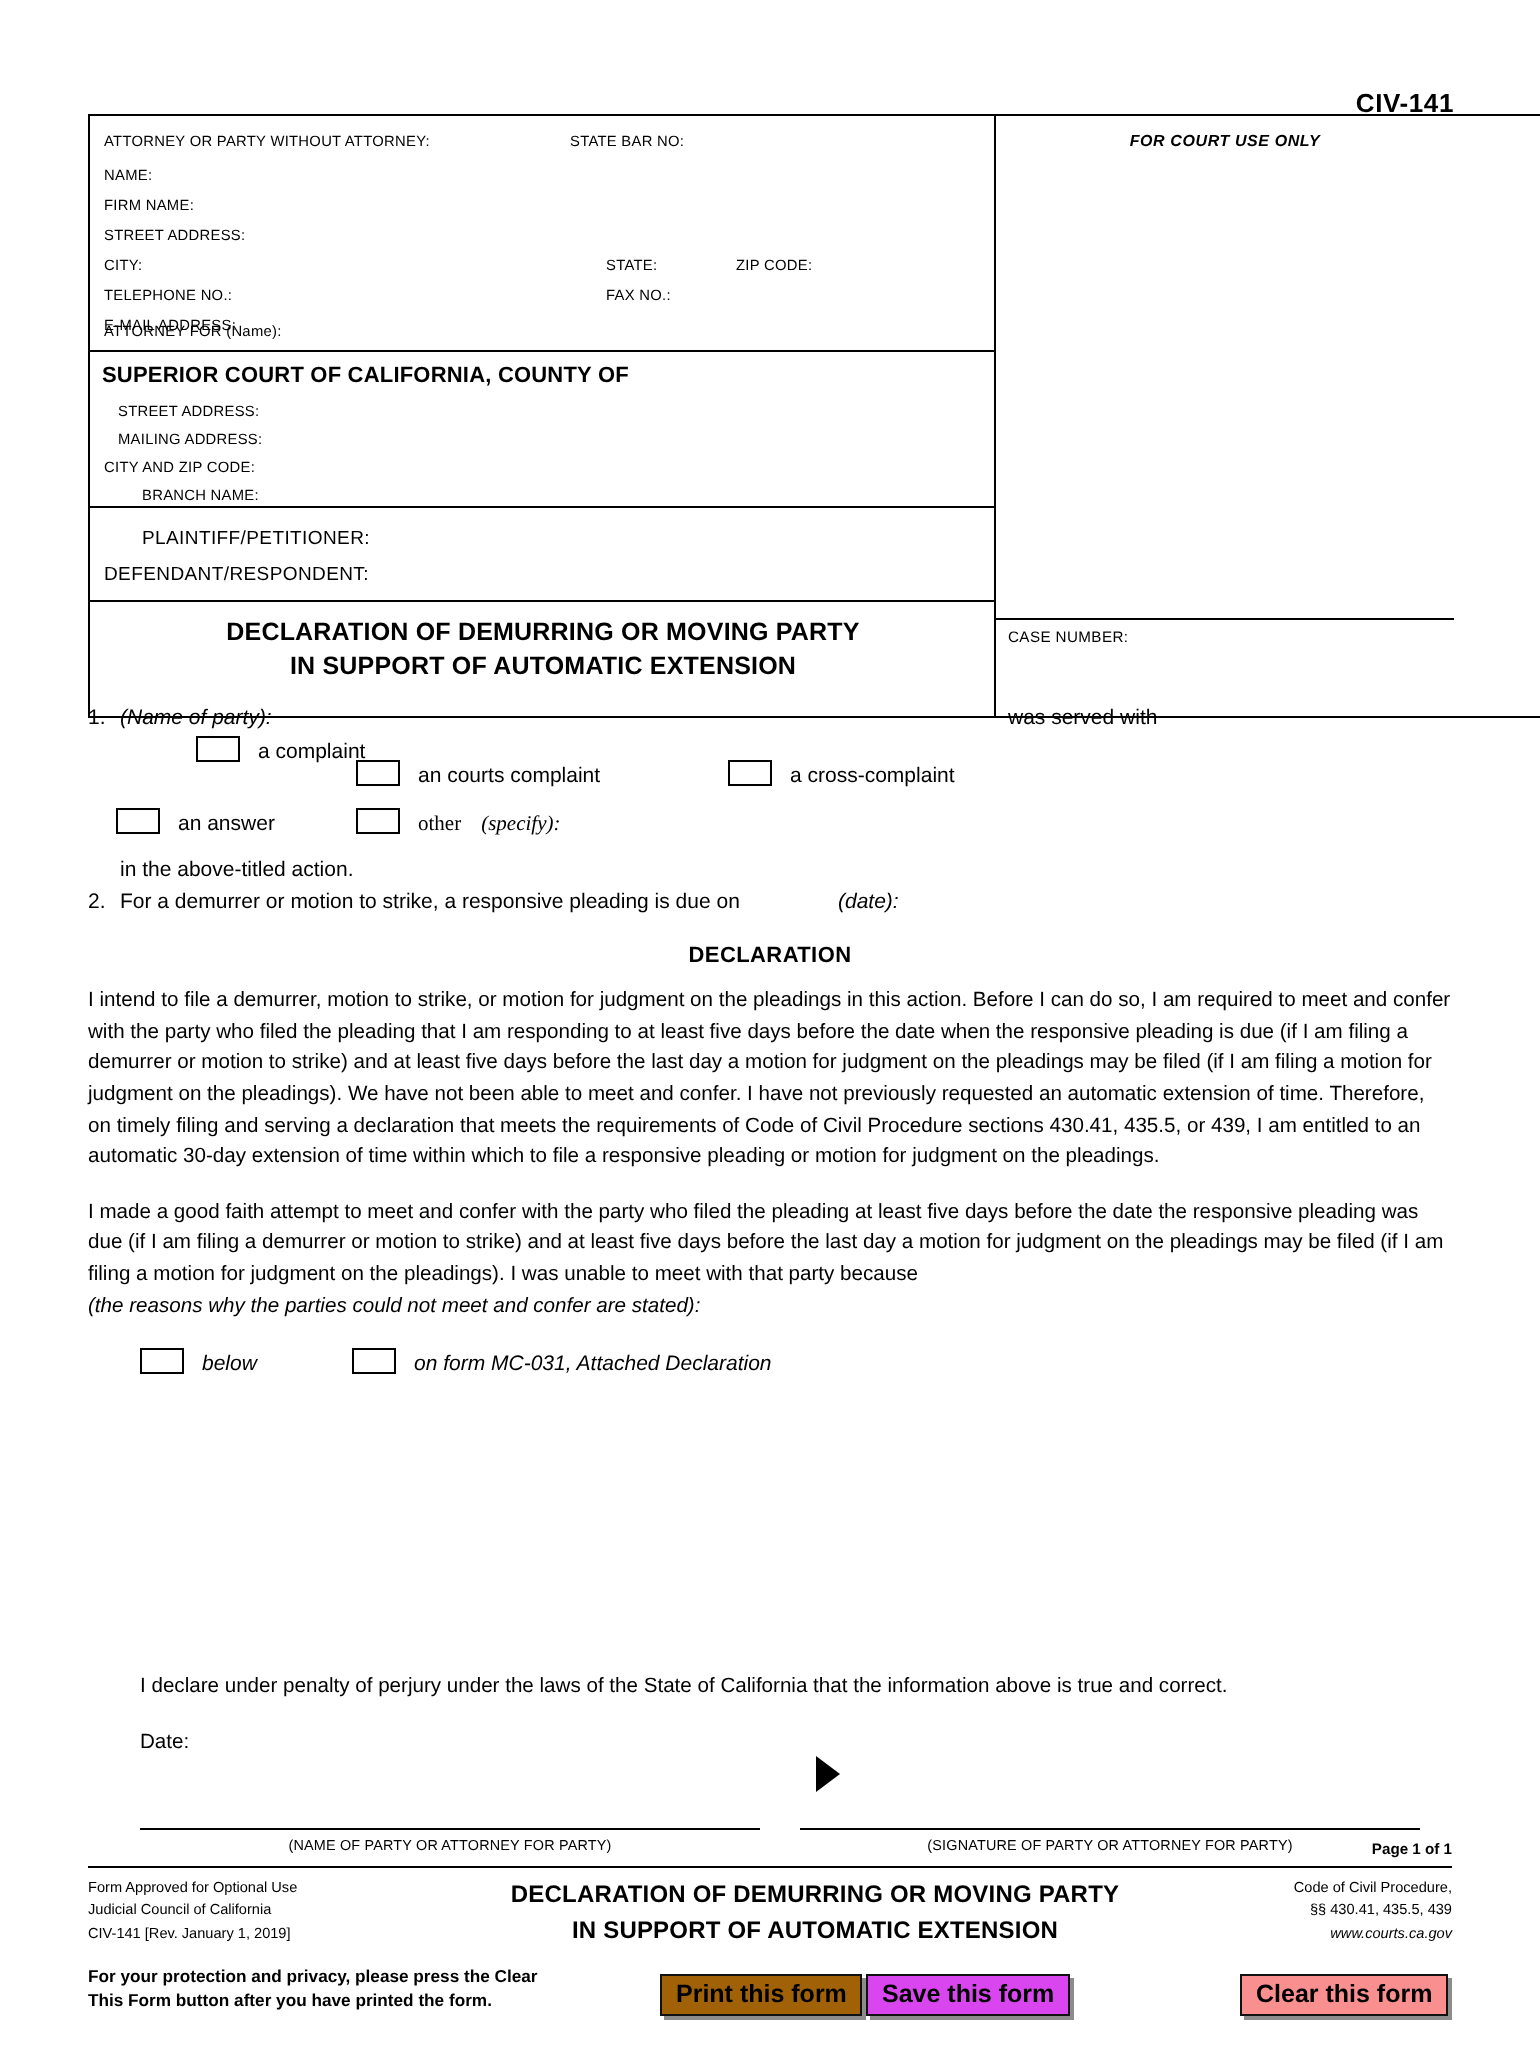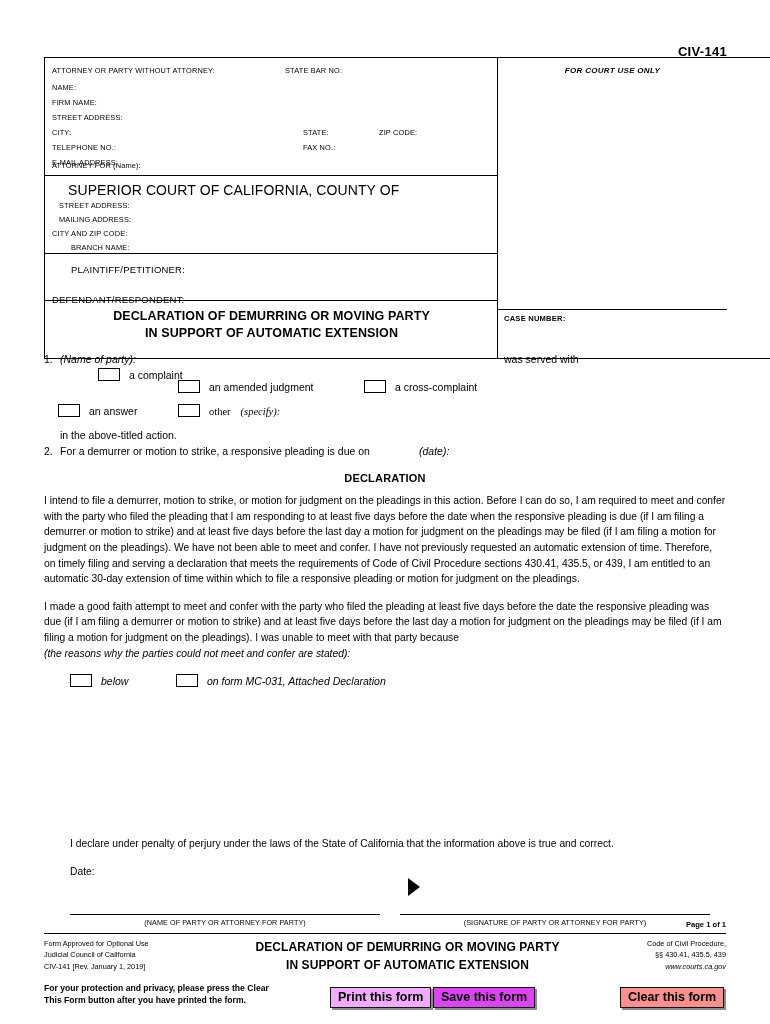--- a/index.html
+++ b/index.html
@@ -41,34 +41,34 @@
   .cap-block.b-title { height: 48px; display: flex; flex-direction: column;
       align-items: center; justify-content: center; }
 
   .lbl {
     font-size: 7.4px; letter-spacing: .15px; line-height: 1;
     white-space: nowrap;
   }
   .row { position: absolute; }
 
   .court-title {
-    font-size: 14px; font-weight: normal; letter-spacing: .1px;
-    position: absolute; left: 23px; top: 6px;
+    font-size: 11px; font-weight: bold; letter-spacing: .1px;
+    position: absolute; left: 6px; top: 6px;
   }
   .party-lbl { font-size: 9.5px; letter-spacing: .2px; position: absolute; }
 
   .title-line { font-size: 12.5px; font-weight: bold; letter-spacing: .1px; line-height: 1.35; }
 
   .courtuse {
     font-size: 8px; font-style: italic; font-weight: bold;
     text-align: center; letter-spacing: .3px;
     padding-top: 8px;
   }
   .cap-right .ru-top { height: 252px; border-bottom: 1.2px solid #000; }
-  .cap-right .ru-case { height: 48px; padding: 4px 0 0 6px; font-weight: bold; }
+  .cap-right .ru-case { height: 48px; padding: 4px 0 0 6px; }
   .case-lbl { font-size: 7.6px; letter-spacing: .2px; }
 
   
   .body { position: absolute; left: 44px; top: 352px; width: 682px; }
 
   .item { font-size: 10.5px; line-height: 1.45; position: relative; }
   .it-num { position: absolute; left: 0; top: 0; font-size: 10.5px; }
   .ital { font-style: italic; }
 
   .served {
@@ -125,21 +125,21 @@
   .btn {
     position: absolute; top: 987px;
     font-size: 12.5px; font-weight: bold;
     padding: 2px 7px 3px 7px;
     border: 1.4px solid #111;
     box-shadow: 2px 2px 0 rgba(0,0,0,.45);
     line-height: 1.15; white-space: nowrap;
     font-family: "Liberation Sans", sans-serif;
     cursor: pointer;
   }
-  .btn-print { left: 330px; background: #f0abfc; }
+  .btn-print { left: 330px; background: #a16207; }
   .btn-save  { left: 433px; background: #d946ef; }
   .btn-clear { left: 620px; background: #fa8f8f; }
 </style>
 </head>
 <body>
 
 <div class="page">
 
   <div class="form-no">CIV-141</div>
 
@@ -147,38 +147,38 @@
     <div class="cap-left">
 
       <div class="cap-block b-attorney">
         <div class="row lbl" style="left:7px; top:9px;">ATTORNEY OR PARTY WITHOUT ATTORNEY:</div>
         <div class="row lbl" style="left:240px; top:9px;">STATE BAR NO:</div>
         <div class="row lbl" style="left:7px; top:26px;">NAME:</div>
         <div class="row lbl" style="left:7px; top:41px;">FIRM NAME:</div>
         <div class="row lbl" style="left:7px; top:56px;">STREET ADDRESS:</div>
         <div class="row lbl" style="left:7px; top:71px;">CITY:</div>
         <div class="row lbl" style="left:258px; top:71px;">STATE:</div>
-        <div class="row lbl" style="left:334px; top:71px;">ZIP CODE:</div>
+        <div class="row lbl" style="left:323px; top:71px;">ZIP CODE:</div>
         <div class="row lbl" style="left:7px; top:86px;">TELEPHONE NO.:</div>
         <div class="row lbl" style="left:258px; top:86px;">FAX NO.:</div>
         <div class="row lbl" style="left:7px; top:101px;">E-MAIL ADDRESS:</div>
       </div>
 
       <div class="cap-block b-court">
         <div class="row lbl" style="left:7px; top:-14px;">ATTORNEY FOR (Name):</div>
         <div class="court-title">SUPERIOR COURT OF CALIFORNIA, COUNTY OF</div>
         <div class="row lbl" style="left:14px; top:26px;">STREET ADDRESS:</div>
         <div class="row lbl" style="left:14px; top:40px;">MAILING ADDRESS:</div>
         <div class="row lbl" style="left:7px; top:54px;">CITY AND ZIP CODE:</div>
         <div class="row lbl" style="left:26px; top:68px;">BRANCH NAME:</div>
       </div>
 
       <div class="cap-block b-parties">
         <div class="party-lbl" style="left:26px; top:10px;">PLAINTIFF/PETITIONER:</div>
-        <div class="party-lbl" style="left:7px; top:28px;margin-top:12px;">DEFENDANT/RESPONDENT:</div>
+        <div class="party-lbl" style="left:7px; top:28px;">DEFENDANT/RESPONDENT:</div>
       </div>
 
       <div class="cap-block b-title">
         <div class="title-line">DECLARATION OF DEMURRING OR MOVING PARTY</div>
         <div class="title-line">IN SUPPORT OF AUTOMATIC EXTENSION</div>
       </div>
     </div>
 
     <div class="cap-right">
       <div class="ru-top">
@@ -194,21 +194,21 @@
 
     <div class="item" style="height:92px;">
       <span class="it-num">1.</span>
       <span style="position:absolute; left:16px; top:0;" class="ital">(Name of party):</span>
       <span class="served">was served with</span>
 
       <div class="cbrow" style="left:14px; top:16px;padding-left:40px;">
         <span class="cbox"></span><span class="cblabel">a complaint</span>
       </div>
       <div class="cbrow" style="left:134px; top:28px;">
-        <span class="cbox"></span><span class="cblabel">an amended judgment</span>
+        <span class="cbox"></span><span class="cblabel">an courts complaint</span>
       </div>
       <div class="cbrow" style="left:320px; top:28px;">
         <span class="cbox"></span><span class="cblabel">a cross-complaint</span>
       </div>
 
       <div class="cbrow" style="left:14px; top:52px;">
         <span class="cbox"></span><span class="cblabel">an answer</span>
       </div>
       <div class="cbrow" style="left:134px; top:52px;font-family:Liberation Serif, serif;">
         <span class="cbox"></span><span class="cblabel">other</span><span class="cblabel ital" style="margin-left:10px;">(specify):</span>

